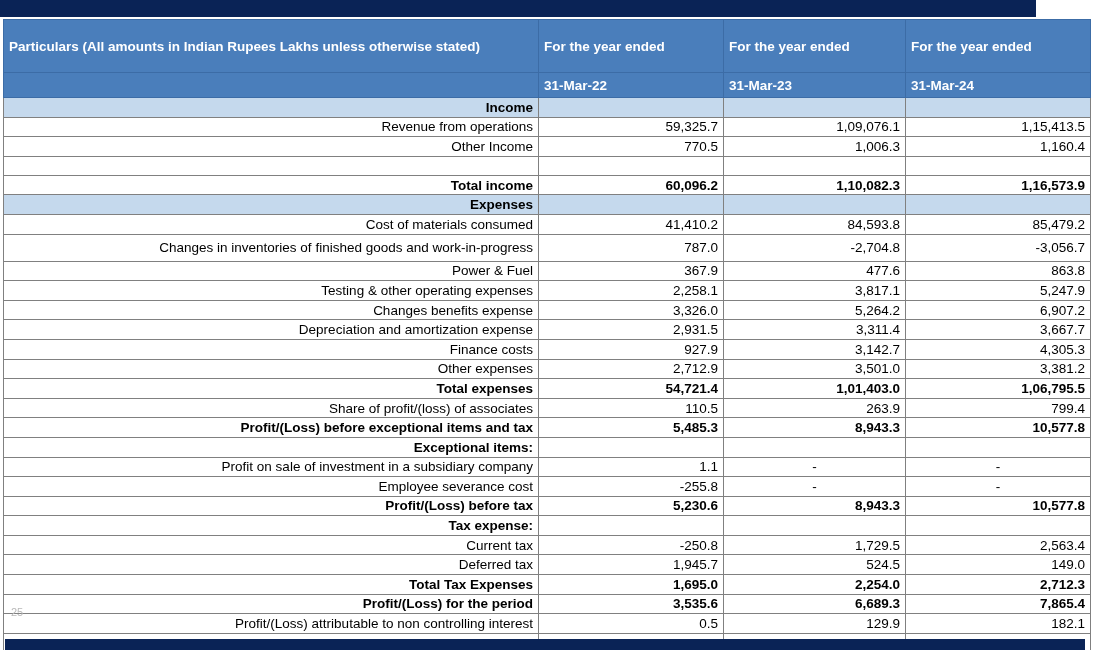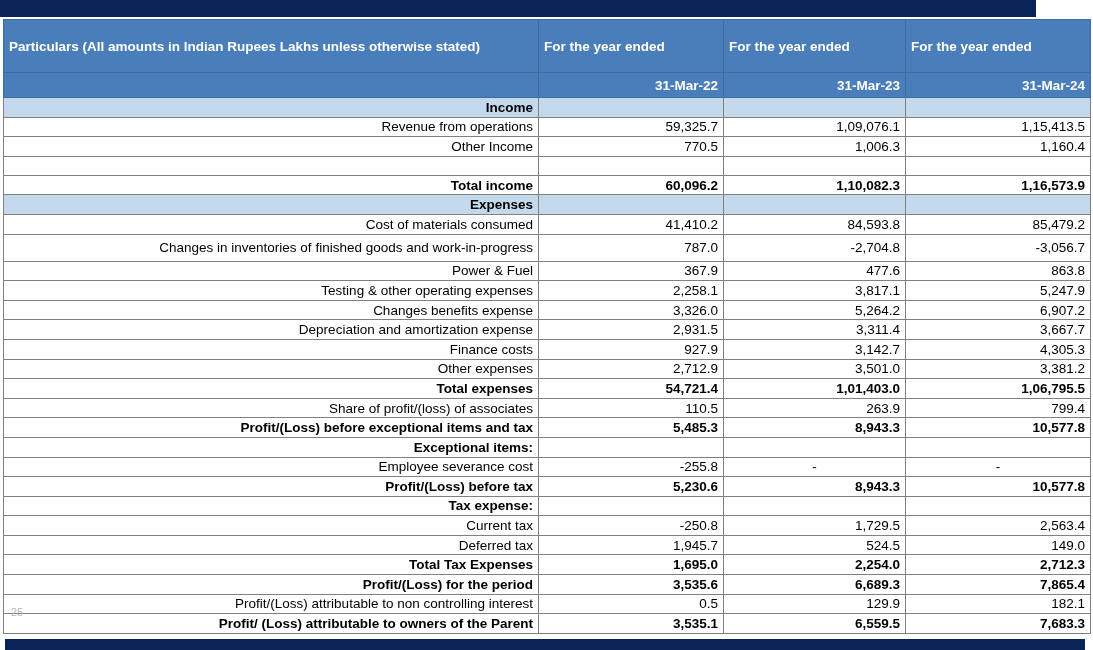--- a/index.html
+++ b/index.html
@@ -68,21 +68,21 @@
     font-weight: bold;
     height: 52px;
     border-color: #3c6ca6;
   }
   tr.hdr-sub td {
     background: #4a7ebb;
     color: #ffffff;
     font-weight: bold;
     height: 24px;
     border-color: #3c6ca6;
-    text-align: right;
+    text-align: left;
   }
   td.hdr-title {
     text-align: left;
     font-size: 13.5px;
   }
   td.hdr-col {
     text-align: left;
     font-size: 13.5px;
   }
 
@@ -249,20 +249,26 @@
           <td class="num">8,943.3</td>
           <td class="num">10,577.8</td>
         </tr>
         <tr class="r bold">
           <td class="label">Exceptional items:</td>
           <td class="num"></td>
           <td class="num"></td>
           <td class="num"></td>
         </tr>
         <tr class="r">
+          <td class="label">Profit on sale of investment in a subsidiary company</td>
+          <td class="num">1.1</td>
+          <td class="dash">-</td>
+          <td class="dash">-</td>
+        </tr>
+        <tr class="r">
           <td class="label">Employee severance cost</td>
           <td class="num">-255.8</td>
           <td class="dash">-</td>
           <td class="dash">-</td>
         </tr>
         <tr class="r bold">
           <td class="label">Profit/(Loss) before tax</td>
           <td class="num">5,230.6</td>
           <td class="num">8,943.3</td>
           <td class="num">10,577.8</td>

